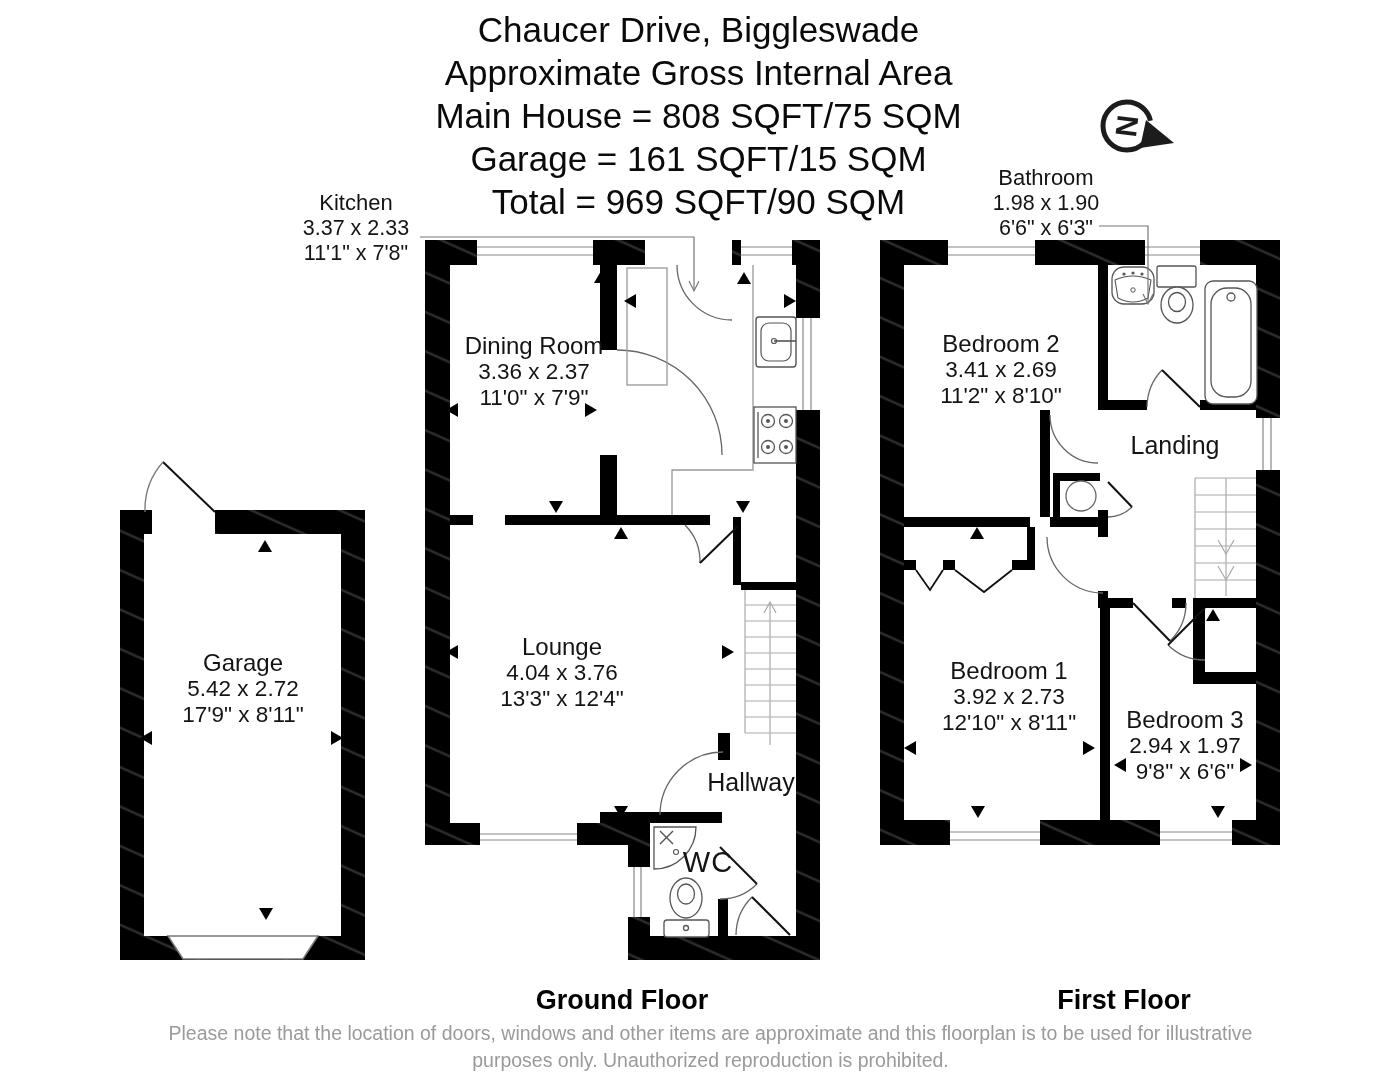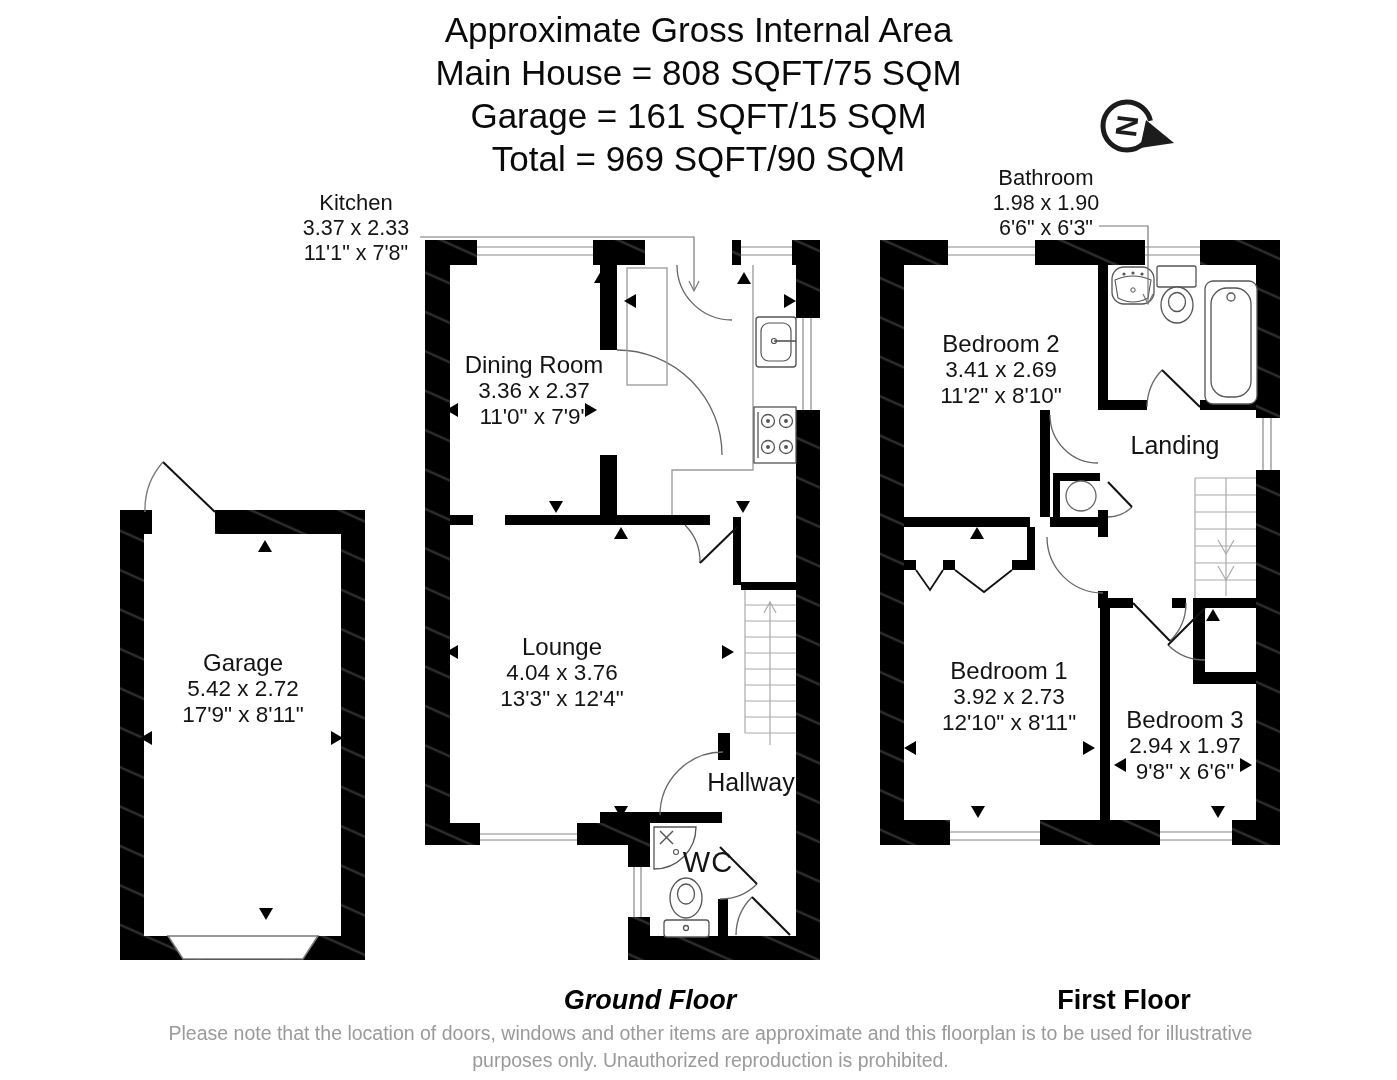--- a/index.html
+++ b/index.html
@@ -18,20 +18,21 @@
   .floor-caption{position:absolute;transform:translateX(-50%);font-weight:bold;font-size:27px;color:#000;}
   .disclaimer{position:absolute;top:1020px;left:12px;width:1397px;text-align:center;
               font-size:19.5px;line-height:27px;color:#9a9a9a;}
 </style>
 </head>
 <body>
 
 <div class="page">
 
   <div class="title-block">
+    <div class="title-line">Chaucer Drive, Biggleswade</div>
     <div class="title-line">Approximate Gross Internal Area</div>
     <div class="title-line">Main House = 808 SQFT/75 SQM</div>
     <div class="title-line">Garage = 161 SQFT/15 SQM</div>
     <div class="title-line">Total = 969 SQFT/90 SQM</div>
   </div>
 
   <svg class="plan-svg" width="1397" height="1080" viewBox="0 0 1397 1080">
     <defs>
       <pattern id="wallhatch" width="36" height="36" patternUnits="userSpaceOnUse" patternTransform="rotate(24)">
         <rect width="36" height="36" fill="#000000"></rect>
@@ -315,21 +316,21 @@
       <text x="1127" y="126" text-anchor="middle" dominant-baseline="central" font-size="30" font-weight="bold" fill="#1c1c1c" transform="rotate(97 1127 126)">N</text>
     </g>
   </svg>
 
   <div class="room-label small" style="left:356px;top:190px;">
     <div class="room-name">Kitchen</div>
     <div class="room-dim">3.37 x 2.33</div>
     <div class="room-dim">11'1" x 7'8"</div>
   </div>
 
-  <div class="room-label" style="left:534px;top:351px;">
+  <div class="room-label" style="left:534px;top:332px;">
     <div class="room-name">Dining Room</div>
     <div class="room-dim">3.36 x 2.37</div>
     <div class="room-dim">11'0" x 7'9"</div>
   </div>
 
   <div class="room-label" style="left:562px;top:633px;">
     <div class="room-name">Lounge</div>
     <div class="room-dim">4.04 x 3.76</div>
     <div class="room-dim">13'3" x 12'4"</div>
   </div>
@@ -369,21 +370,21 @@
     <div class="room-dim">3.92 x 2.73</div>
     <div class="room-dim">12'10" x 8'11"</div>
   </div>
 
   <div class="room-label" style="left:1185px;top:706px;">
     <div class="room-name">Bedroom 3</div>
     <div class="room-dim">2.94 x 1.97</div>
     <div class="room-dim">9'8" x 6'6"</div>
   </div>
 
-  <div class="floor-caption" style="left:650px;top:985px;font-style:italic;">Ground Floor</div>
+  <div class="floor-caption" style="left:622px;top:985px;">Ground Floor</div>
   <div class="floor-caption" style="left:1124px;top:985px;">First Floor</div>
 
   <div class="disclaimer">
     <div>Please note that the location of doors, windows and other items are approximate and this floorplan is to be used for illustrative</div>
     <div>purposes only. Unauthorized reproduction is prohibited.</div>
   </div>
 
 </div>
 
 </body></html>

